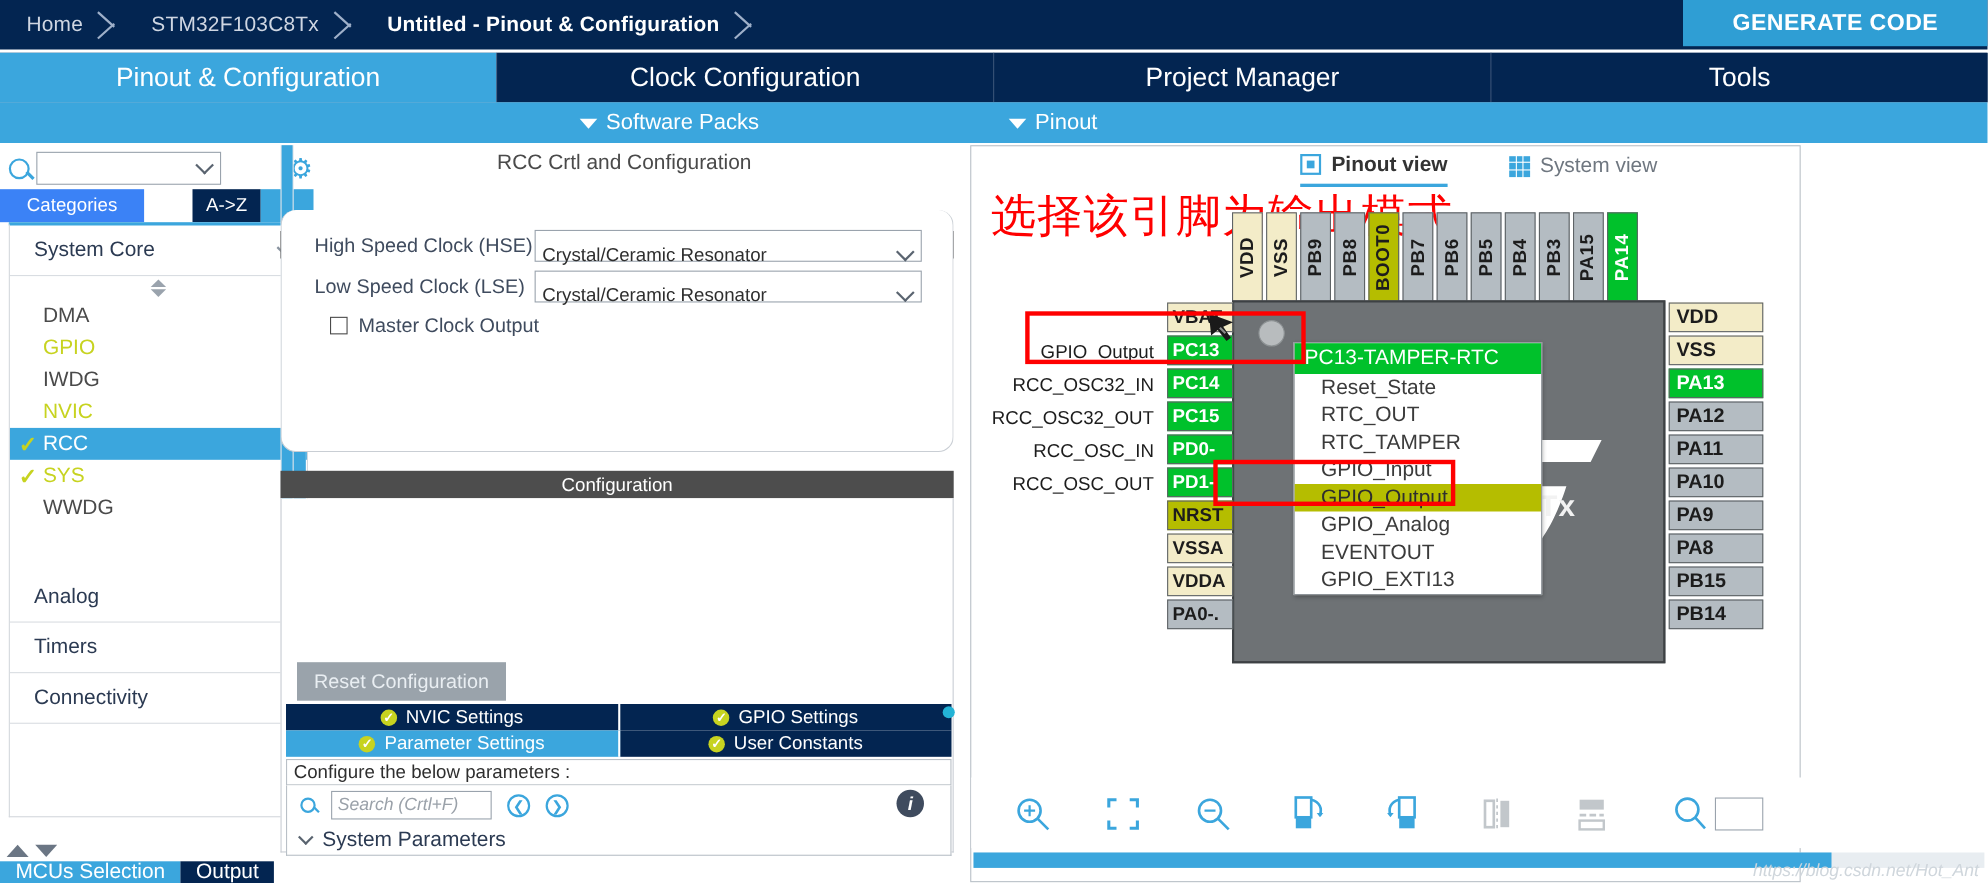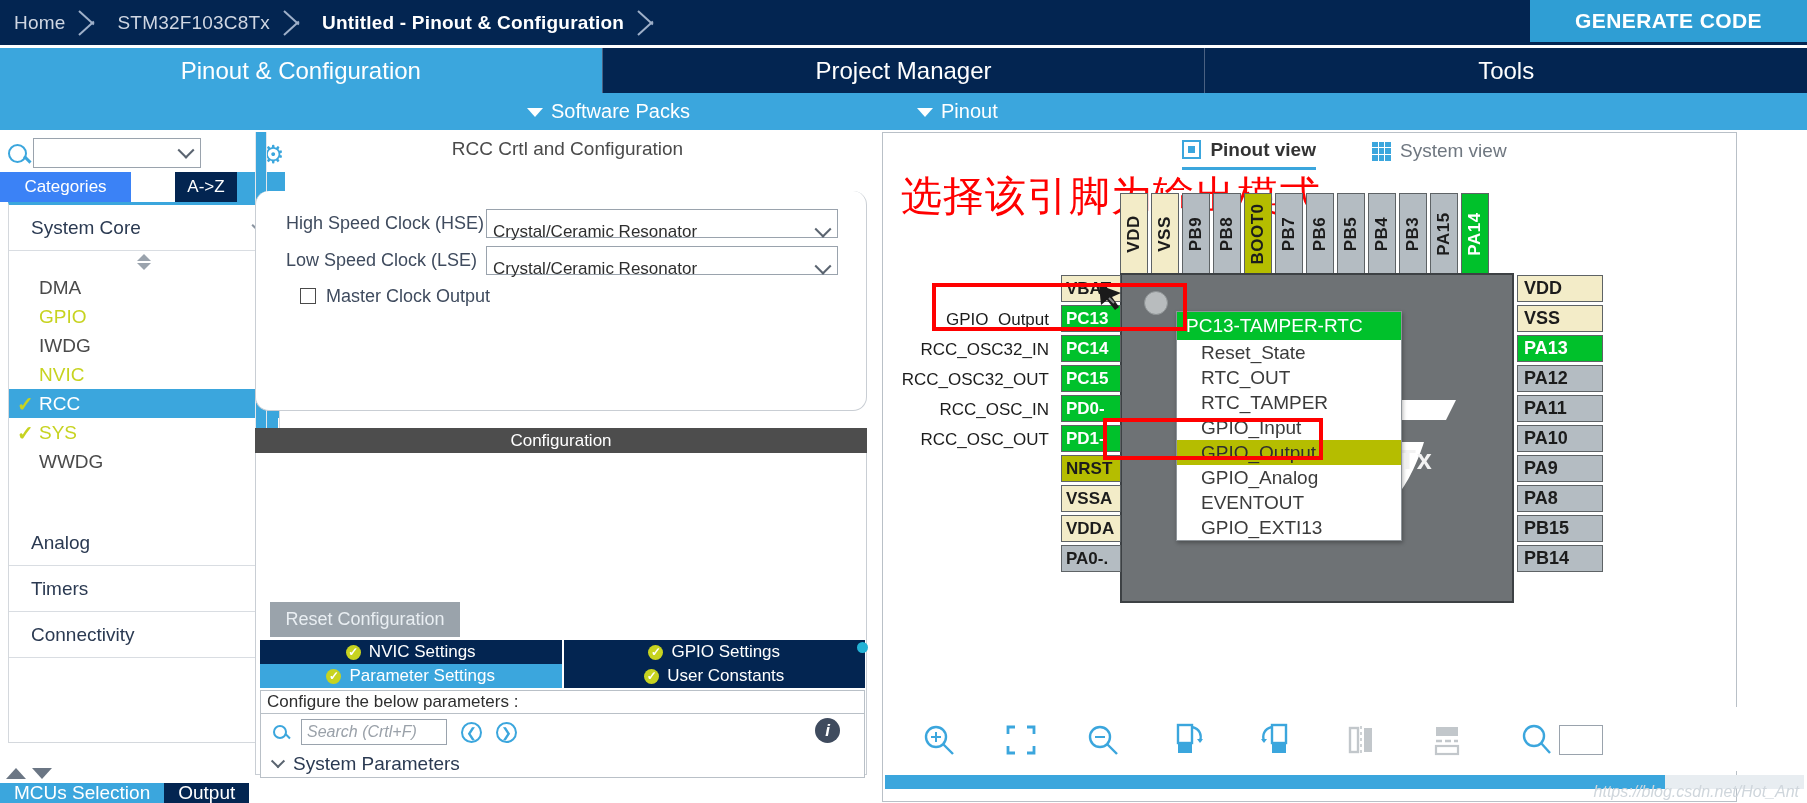--- a/index.html
+++ b/index.html
@@ -12,21 +12,21 @@
   }
   #app { position: relative; width: 1807px; height: 803px; }
 
   
   .breadcrumb-bar {
     position: absolute; left: 0; top: 0; width: 1807px; height: 45px;
     background: #032551;
     display: flex; align-items: center;
   }
   .crumb {
-    color: #cfd6e2; font-size: 19px; padding: 0 12px 0 14px;
+    color: #cfd6e2; font-size: 19px; padding: 0 12px 0 24px;
     white-space: nowrap; letter-spacing: .2px;
   }
   .crumb.active { color: #ffffff; font-weight: bold; }
   .crumb-sep {
     width: 26px; height: 45px; position: relative; flex: 0 0 26px;
   }
   .crumb-sep::before, .crumb-sep::after {
     content: ""; position: absolute; left: 2px; width: 20px; height: 2px;
     background: #9fb0c9;
   }
@@ -259,21 +259,21 @@
     border-radius: 50%; background: #23b3d6;
   }
 
   
   .splitter-arrows { position: absolute; left: 866px; top: 14px; width: 14px; height: 50px; }
   .sp-l { width:0;height:0;border-top:9px solid transparent;border-bottom:9px solid transparent;border-right:10px solid #6b7684; margin-bottom:6px;}
   .sp-r { width:0;height:0;border-top:9px solid transparent;border-bottom:9px solid transparent;border-left:10px solid #6b7684; }
 
   
   .right-panel {
-    position: absolute; left: 882px; top: 2px; width: 855px; height: 670px;
+    position: absolute; left: 882px; top: 2px; width: 755px; height: 670px;
     background: #ffffff; border: 1px solid #b9c0c7;
   }
   .view-tabs {
     position: absolute; left: 0; top: 4px; width: 923px; height: 34px;
     display: flex; align-items: center; justify-content: center; gap: 56px;
   }
   .view-tab {
     display: flex; align-items: center; gap: 9px; font-size: 19px; cursor: pointer;
     padding-bottom: 6px;
   }
@@ -395,20 +395,21 @@
     <div class="crumb-sep"></div>
     <div class="crumb">STM32F103C8Tx</div>
     <div class="crumb-sep"></div>
     <div class="crumb active">Untitled - Pinout &amp; Configuration</div>
     <div class="crumb-sep"></div>
     <div class="generate-code">GENERATE CODE</div>
   </div>
 
   <div class="tabs">
     <div class="tab active">Pinout &amp; Configuration</div>
+    <div class="tab">Clock Configuration</div>
     <div class="tab">Project Manager</div>
     <div class="tab">Tools</div>
   </div>
 
   <div class="subbar">
     <div class="subbar-item sw">
       <span class="caret-dn"></span>
       <span>Software Packs</span>
     </div>
     <div class="subbar-item po">

